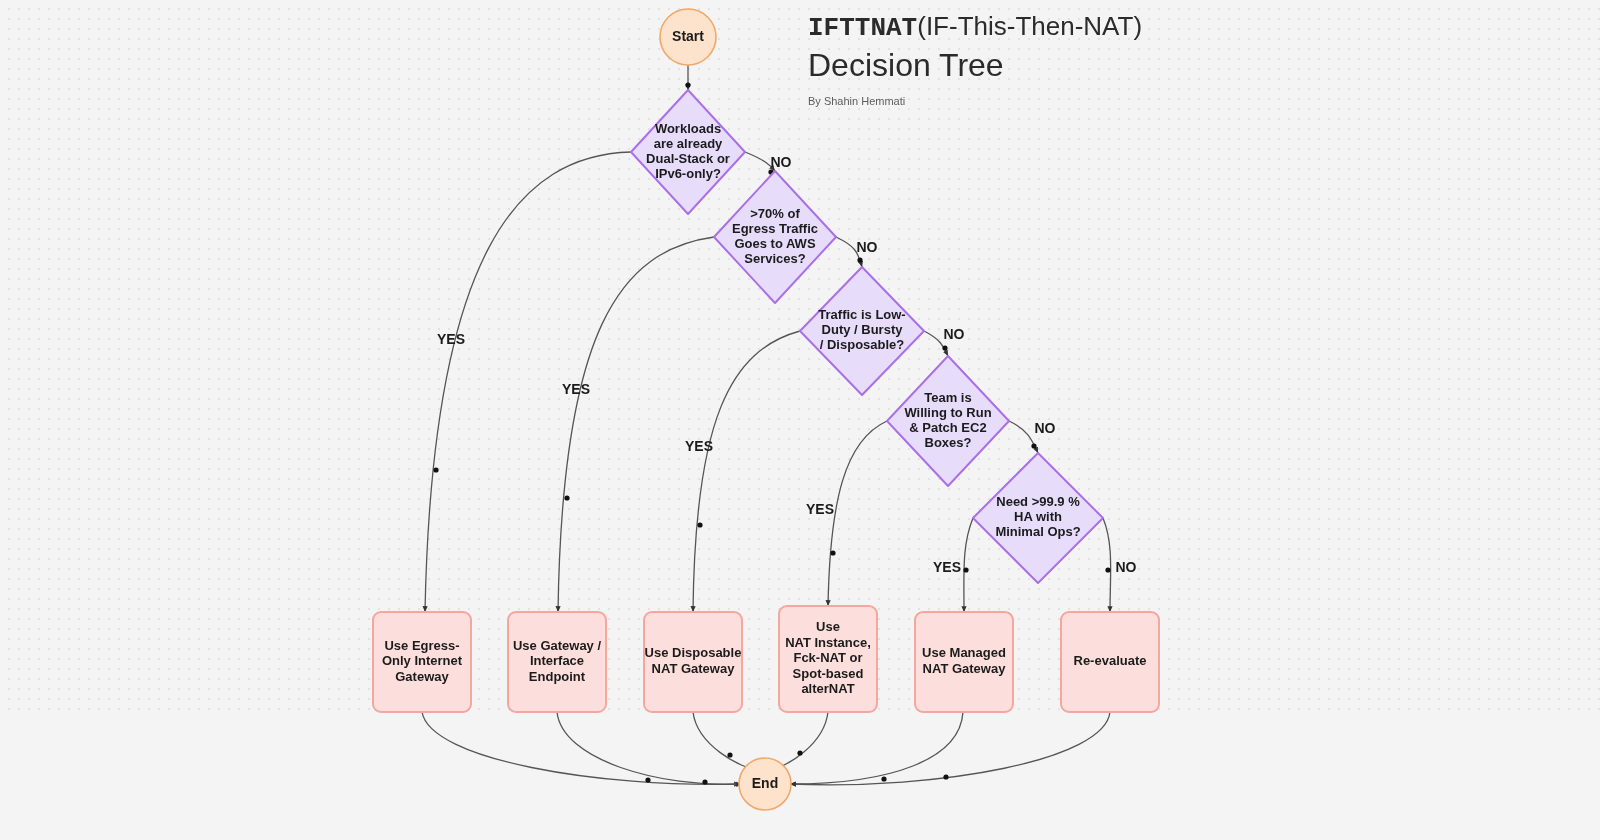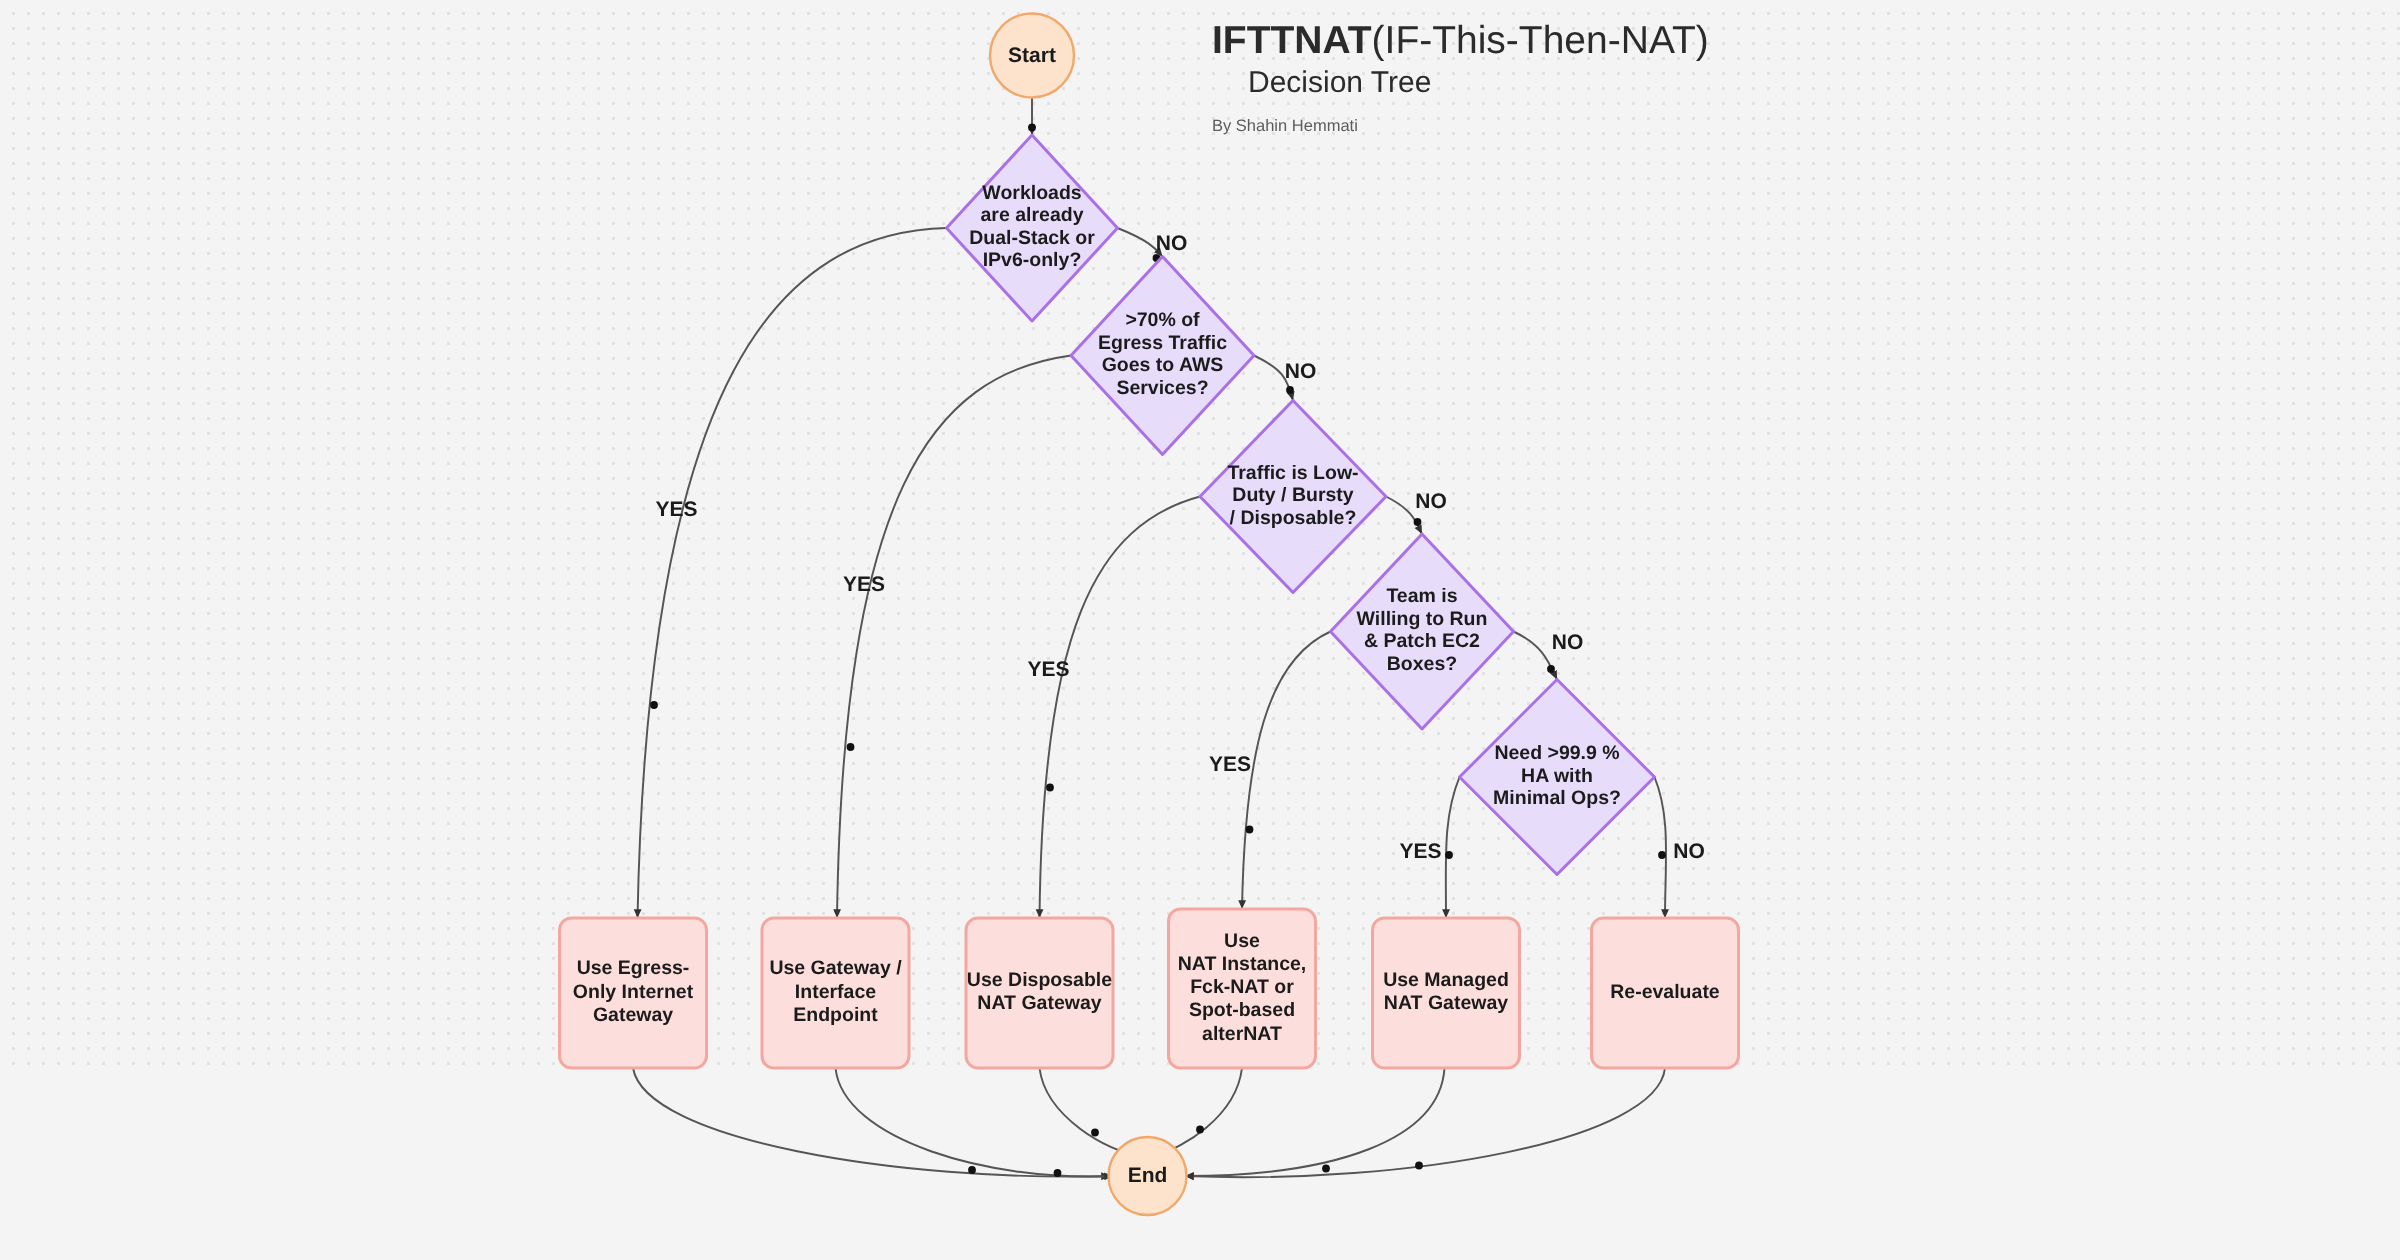--- a/index.html
+++ b/index.html
@@ -80,27 +80,26 @@
     left: 808px;
     top: 10px;
     width: 520px;
   }
   .title-line1 {
     font-size: 26px;
     color: #2b2b2b;
     line-height: 1.28;
     white-space: nowrap;
   }
-  .title-line1 .strong { font-weight: bold; }
+  .title-line1 .strong { font-weight: bold; font-family: Liberation Mono, monospace; }
   .title-line2 {
-    font-size: 20px;
+    font-size: 32px;
     color: #2b2b2b;
     line-height: 1.28;
     white-space: nowrap;
-    margin-left: 24px;
   }
   .byline {
     margin-top: 9px;
     font-size: 11px;
     color: #5c5c5c;
   }
 </style>
 </head>
 <body>
 

